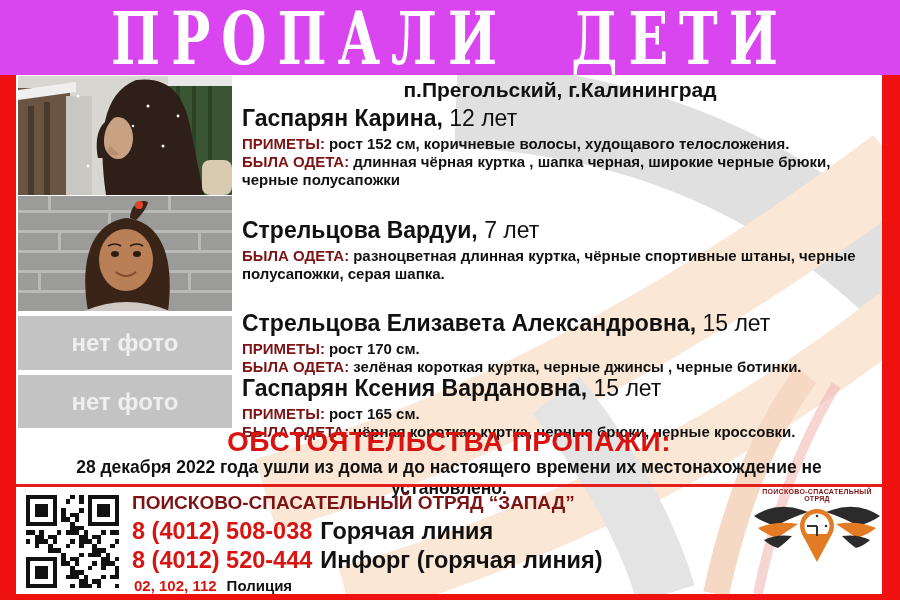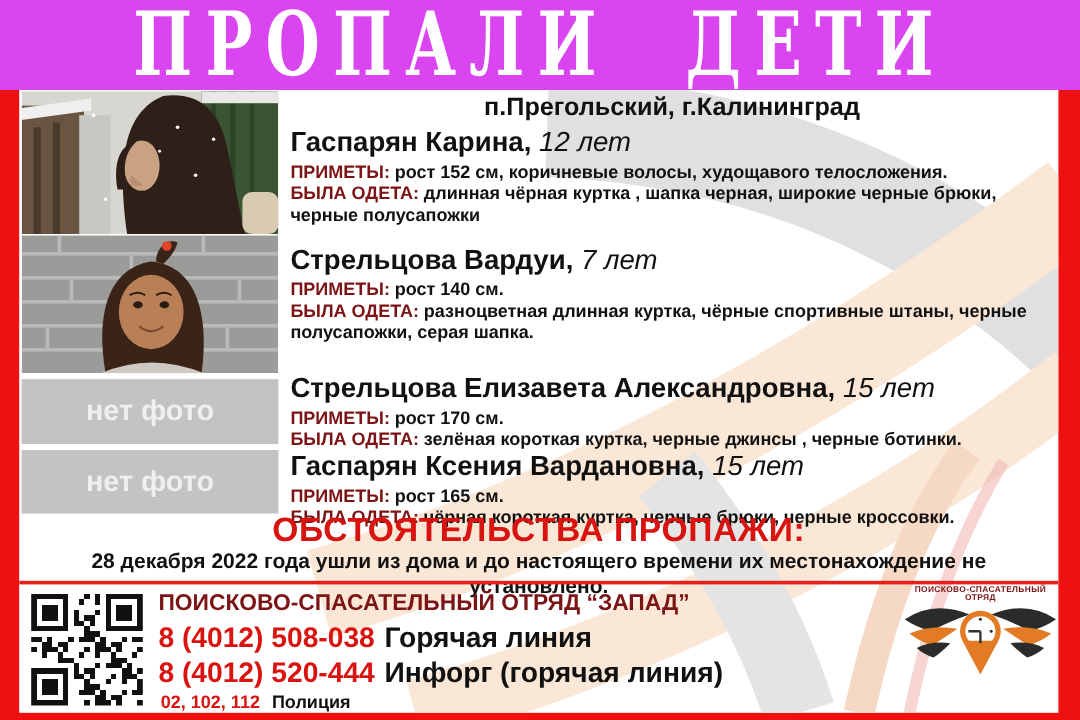--- a/index.html
+++ b/index.html
@@ -20,23 +20,23 @@
   .ph2{top:121px;height:115px;}
   .noPhoto{position:absolute;left:2px;width:214px;background:#c3c3c3;z-index:1;
            display:flex;align-items:center;justify-content:center;
            color:#efefef;font-size:24px;font-weight:700;}
   .np1{top:241px;height:54px;}
   .np2{top:300px;height:53px;}
   
   .loc{position:absolute;left:224px;top:3px;width:640px;text-align:center;z-index:1;
        font-size:21px;font-weight:700;color:#111;}
   .child{position:absolute;left:226px;width:648px;z-index:1;}
-  .c1{top:30px;} .c2{top:128px;} .c3{top:235px;} .c4{top:300px;}
+  .c1{top:30px;} .c2{top:142px;} .c3{top:235px;} .c4{top:300px;}
   .child .name{font-size:23px;font-weight:700;color:#111;margin-bottom:3px;}
-  .child .name .age{font-weight:400;font-style:italic;}
+  .child .name .age{font-weight:400;}
   .child .line{font-size:15px;font-weight:700;color:#111;line-height:18px;}
   .lbl{color:#7c1315;margin-right:4px;}
   
   .circTitle{position:absolute;left:0;top:351px;width:866px;text-align:center;z-index:1;
              font-size:28px;font-weight:700;color:#d9130f;letter-spacing:.5px;}
   .circText{position:absolute;left:0;top:382px;width:866px;text-align:center;z-index:1;
             font-size:17.5px;font-weight:700;color:#111;}
   .divider{position:absolute;left:0;top:409px;width:866px;height:3px;background:#e5201c;z-index:1;}
   
   .qr{position:absolute;left:10px;top:420px;width:93px;height:93px;z-index:1;}
@@ -148,23 +148,20 @@
       </div>
       <div class="line">
         <span class="lbl">БЫЛА ОДЕТА:</span><span>длинная чёрная куртка , шапка черная, широкие черные брюки, черные полусапожки</span>
       </div>
     </div>
 
     <div class="child c2">
       <div class="name">
         <span>Стрельцова Вардуи,</span>
         <span class="age">7 лет</span>
-      </div>
-      <div class="line">
-        <span class="lbl">ПРИМЕТЫ:</span><span>рост 140 см.</span>
       </div>
       <div class="line">
         <span class="lbl">БЫЛА ОДЕТА:</span><span>разноцветная длинная куртка, чёрные спортивные штаны, черные полусапожки, серая шапка.</span>
       </div>
     </div>
 
     <div class="child c3">
       <div class="name">
         <span>Стрельцова Елизавета Александровна,</span>
         <span class="age">15 лет</span>

